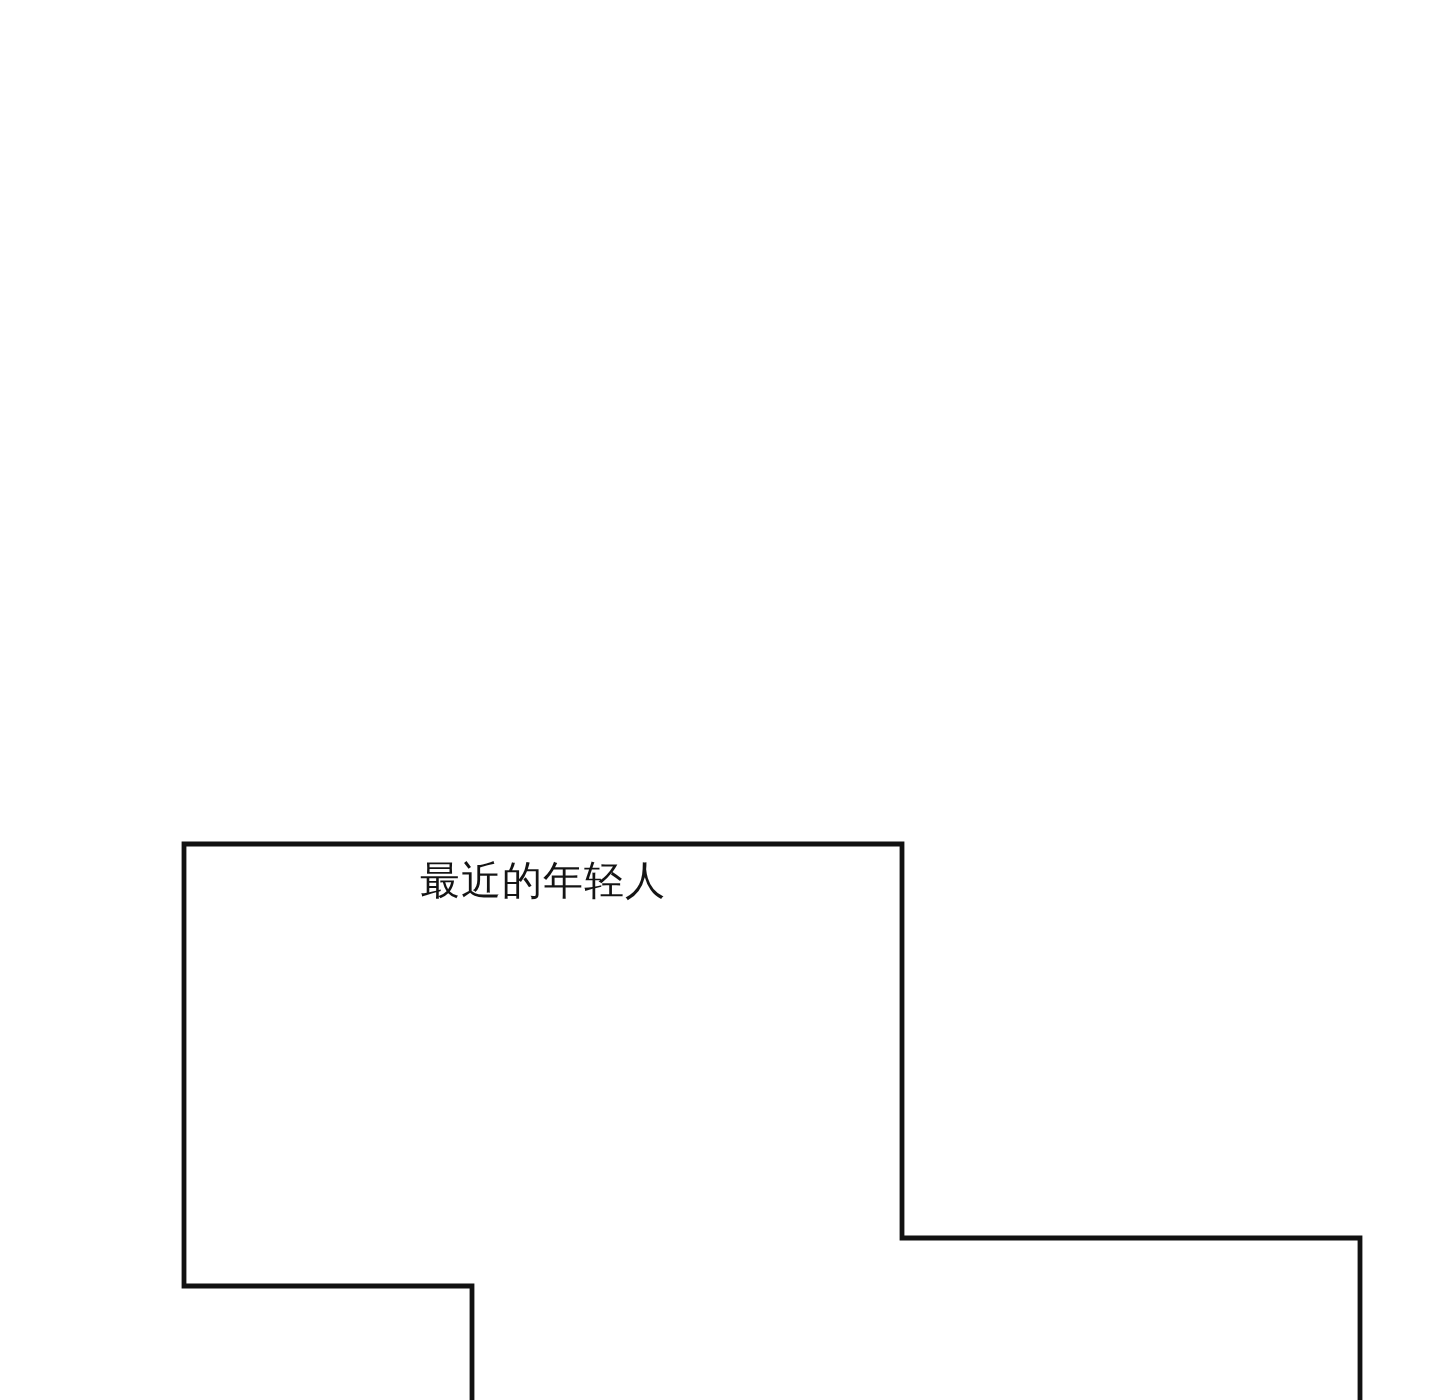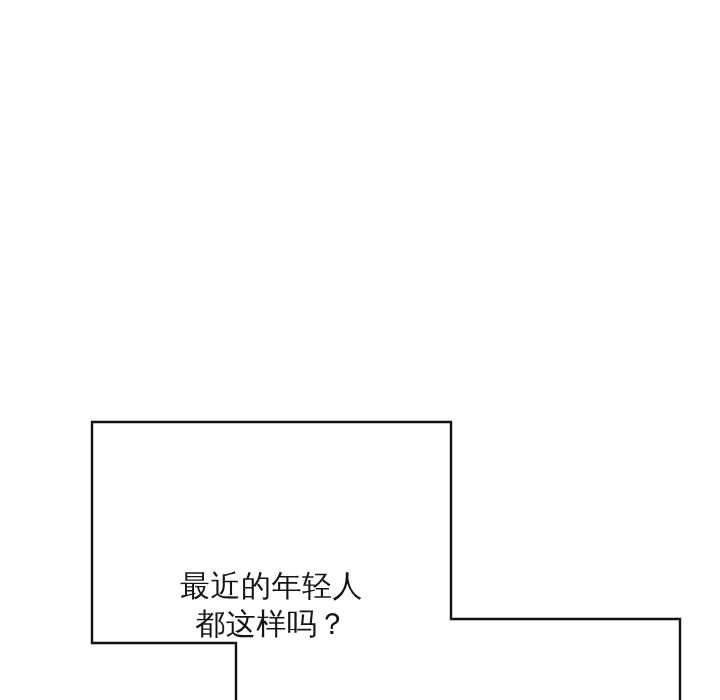--- a/index.html
+++ b/index.html
@@ -29,38 +29,37 @@
   }
   .bubble-text {
     position: absolute;
     left: 92px;
     top: 422px;
     width: 359px;
     height: 221px;
     display: flex;
     flex-direction: column;
     align-items: center;
-    justify-content: flex-end;
+    justify-content: space-between;
     text-align: center;
     color: #141414;
-    font-size: 30px;
+    font-size: 20px;
     line-height: 38px;
     letter-spacing: 0.5px;
     font-weight: 400;
   }
   .bubble-line {
     white-space: nowrap;
   }
 </style>
 </head>
 <body>
 
 <div class="comic-panel">
   <svg class="border-svg" width="720" height="700" viewBox="0 0 720 700" aria-hidden="true">
 
     <path d="M 236 701 L 236 643 L 92 643 L 92 422 L 451 422 L 451 619 L 680 619 L 680 701" fill="none" stroke="#111111" stroke-width="2.4" stroke-linejoin="miter"></path>
   </svg>
 
   <div class="bubble-text">
     <div class="bubble-line">最近的年轻人</div>
-    <div class="bubble-line">都这样吗？</div>
   </div>
 </div>
 
 </body></html>

